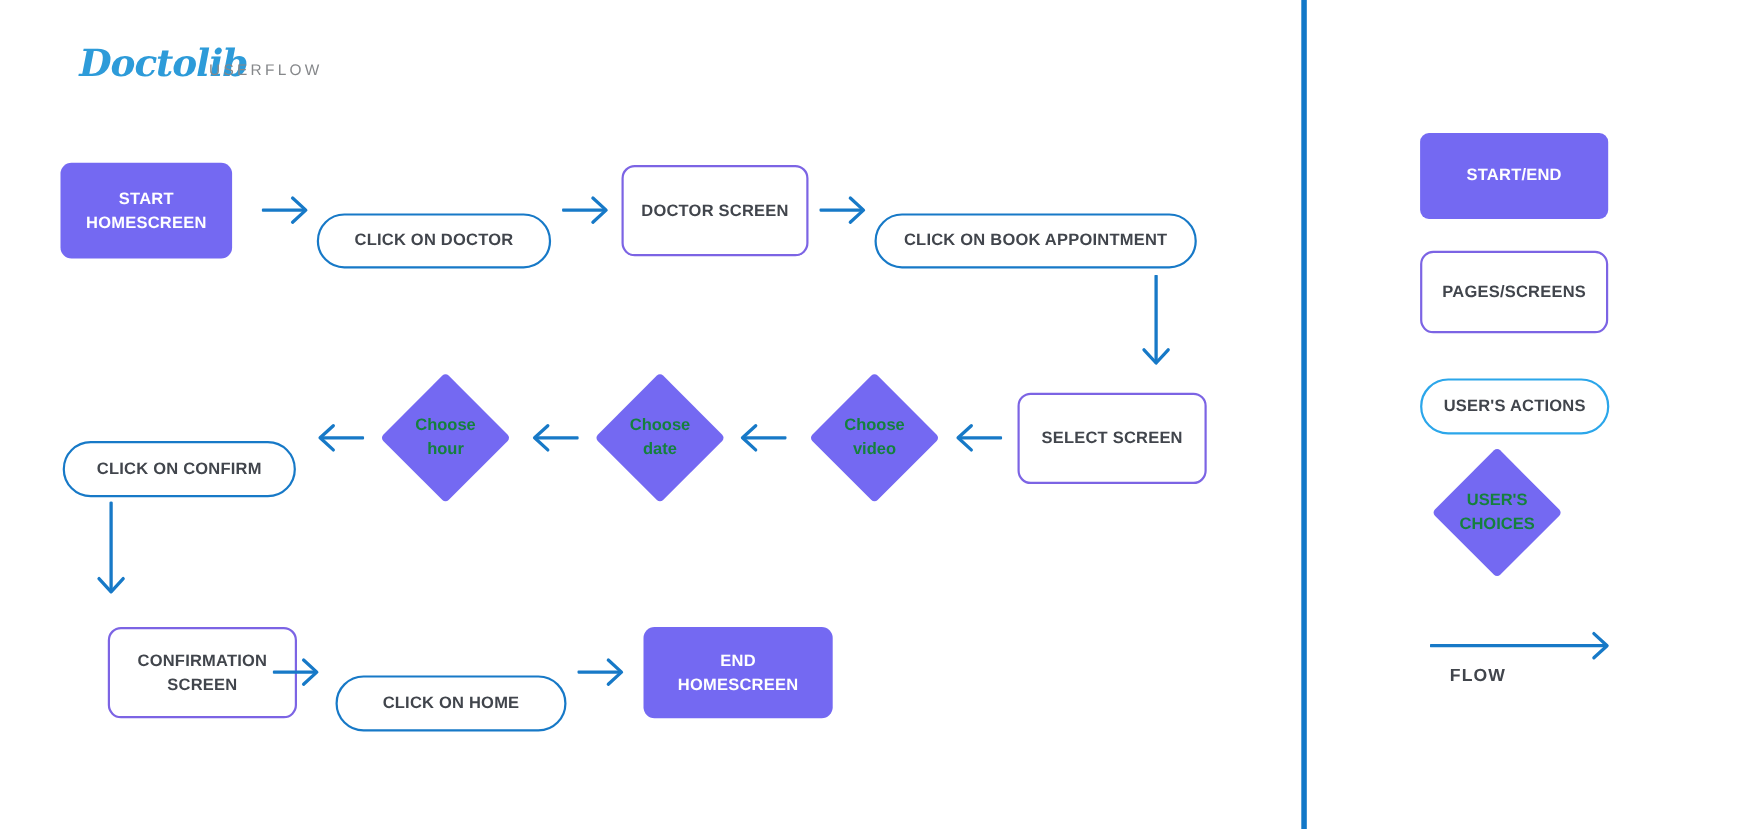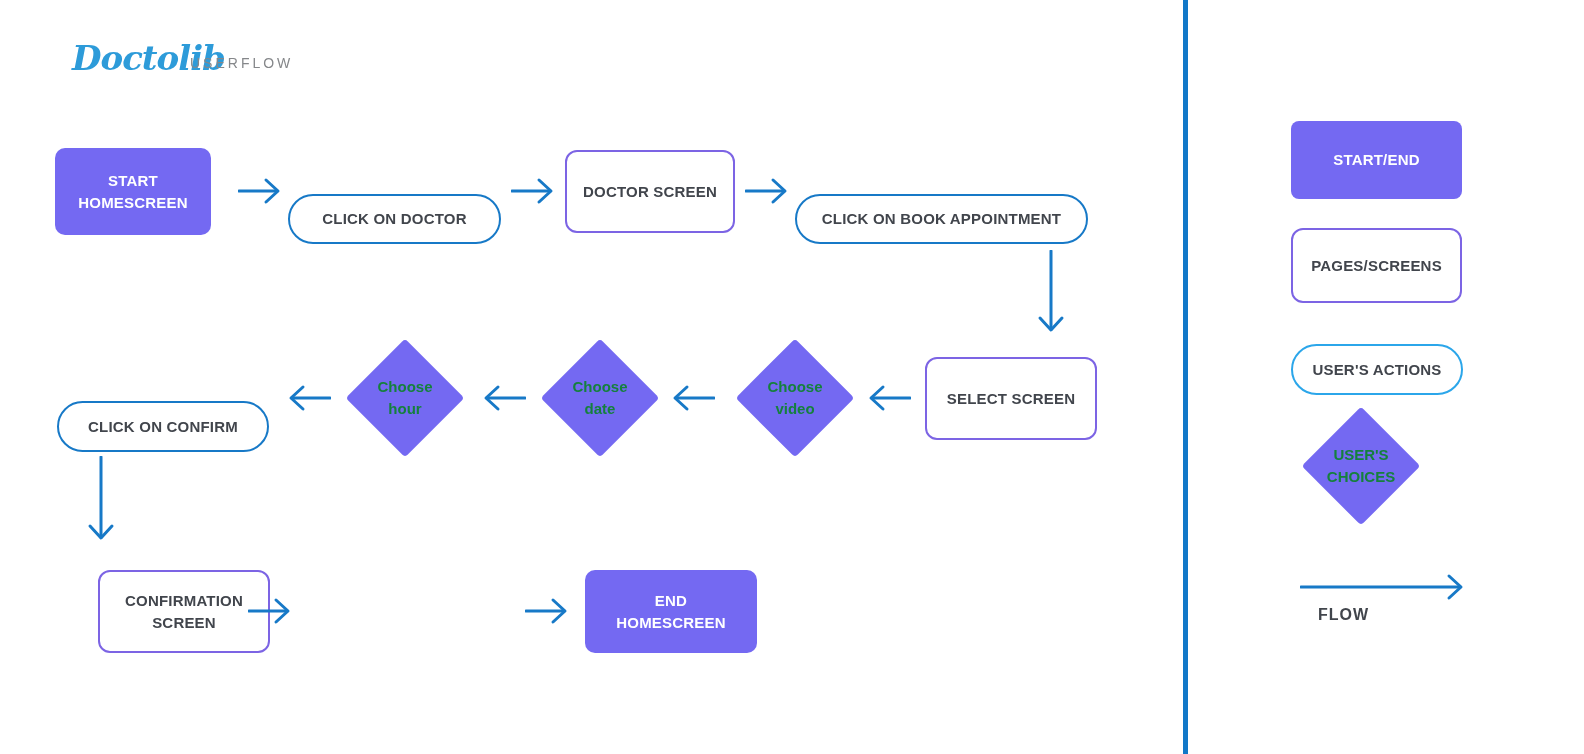--- a/index.html
+++ b/index.html
@@ -194,20 +194,23 @@
       <span style="width:140px;">CONFIRMATION SCREEN</span>
     </div>
 
   <div class="arrow" id="a10">
     <svg width="48" height="32">
         <line class="stroke" x1="1" y1="16" x2="39" y2="16"></line>
     <polyline class="stroke" points="28,5 40,16 28,27"></polyline>
       </svg>
   </div>
 
+  <div class="node action" id="n-home">
+      <span>CLICK ON HOME</span>
+    </div>
 
   <div class="arrow" id="a11">
     <svg width="48" height="32">
         <line class="stroke" x1="1" y1="16" x2="39" y2="16"></line>
     <polyline class="stroke" points="28,5 40,16 28,27"></polyline>
       </svg>
   </div>
 
   <div class="node fill" id="n-end">
       <span style="width:140px;">END HOMESCREEN</span>

